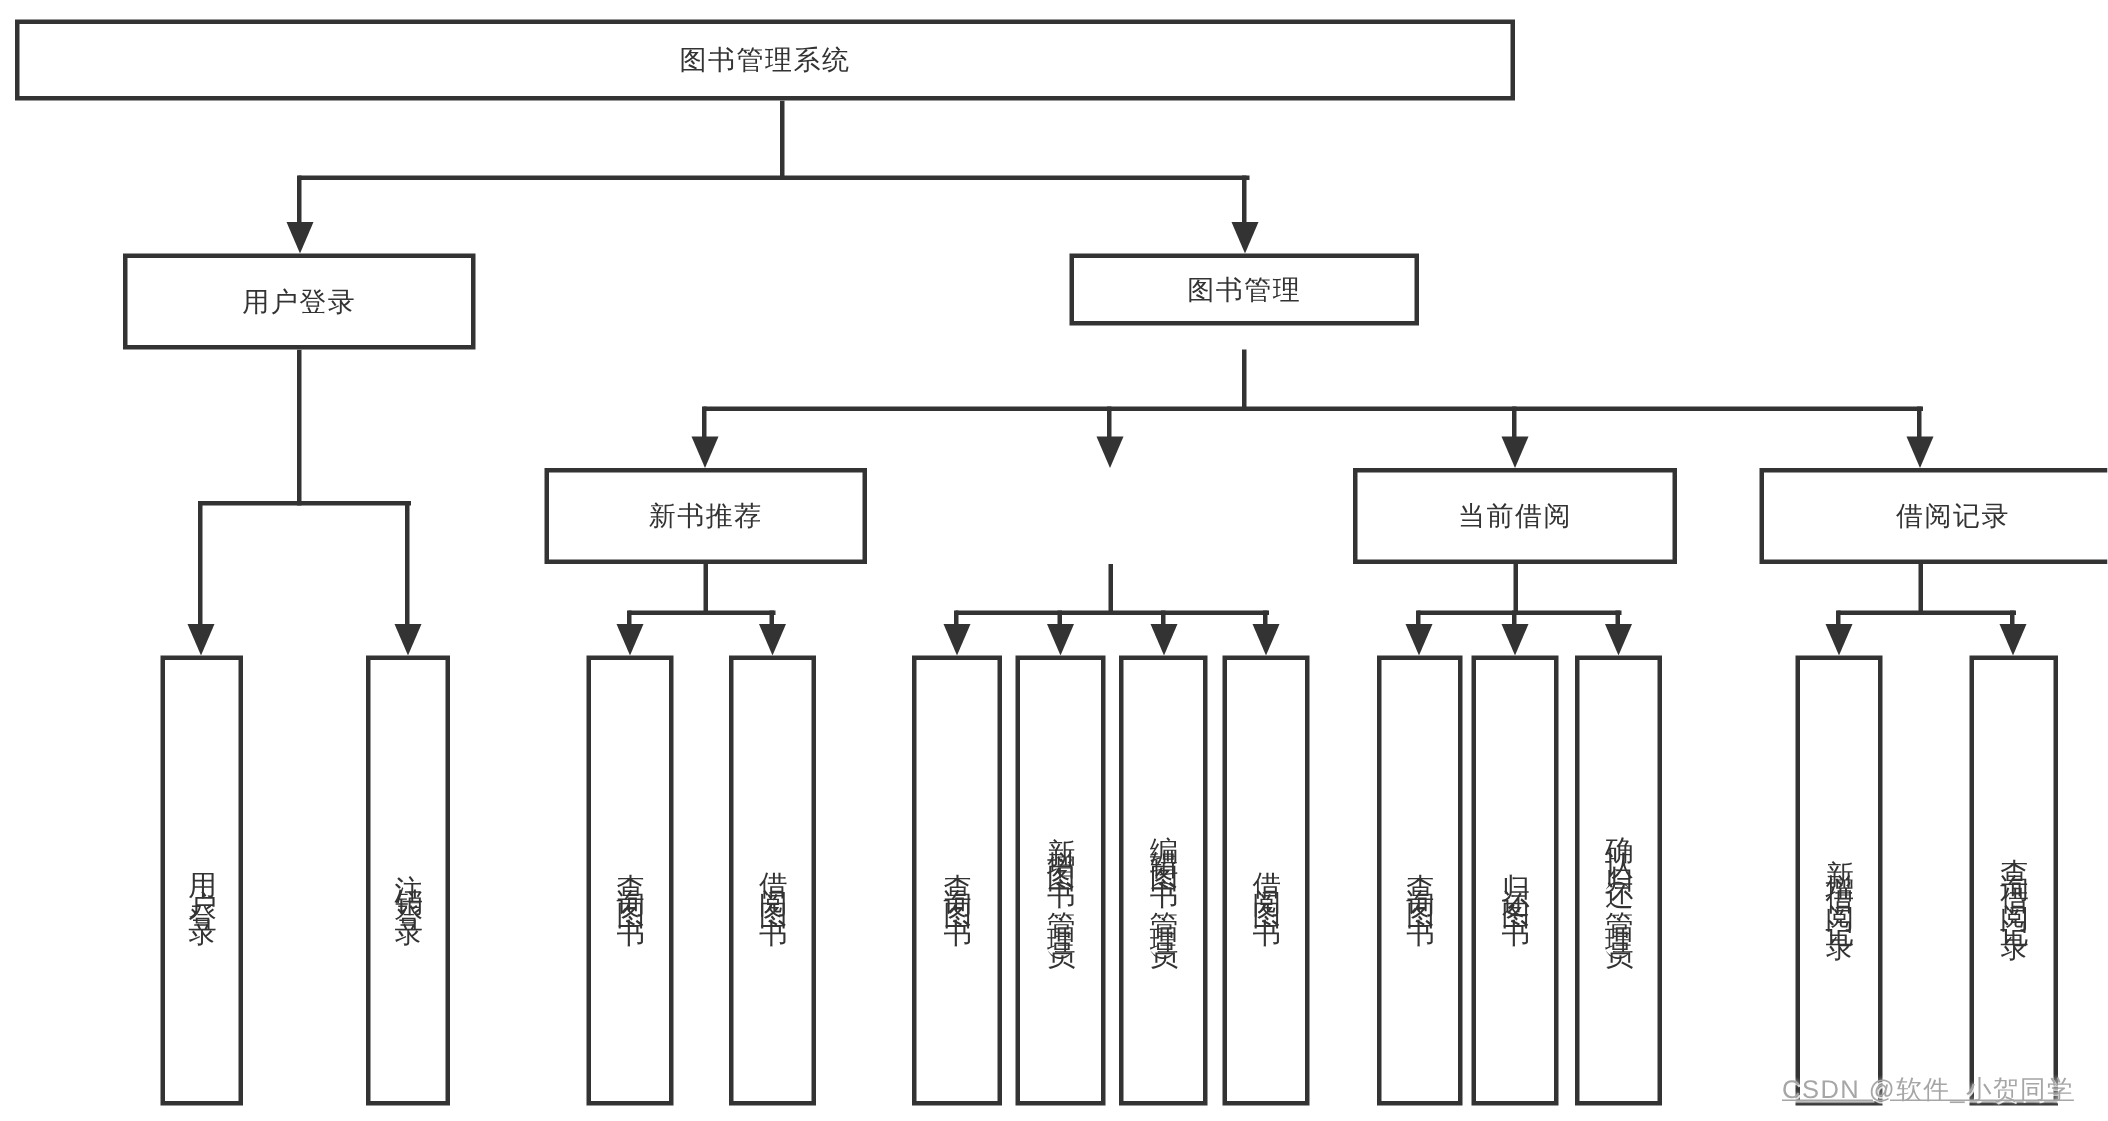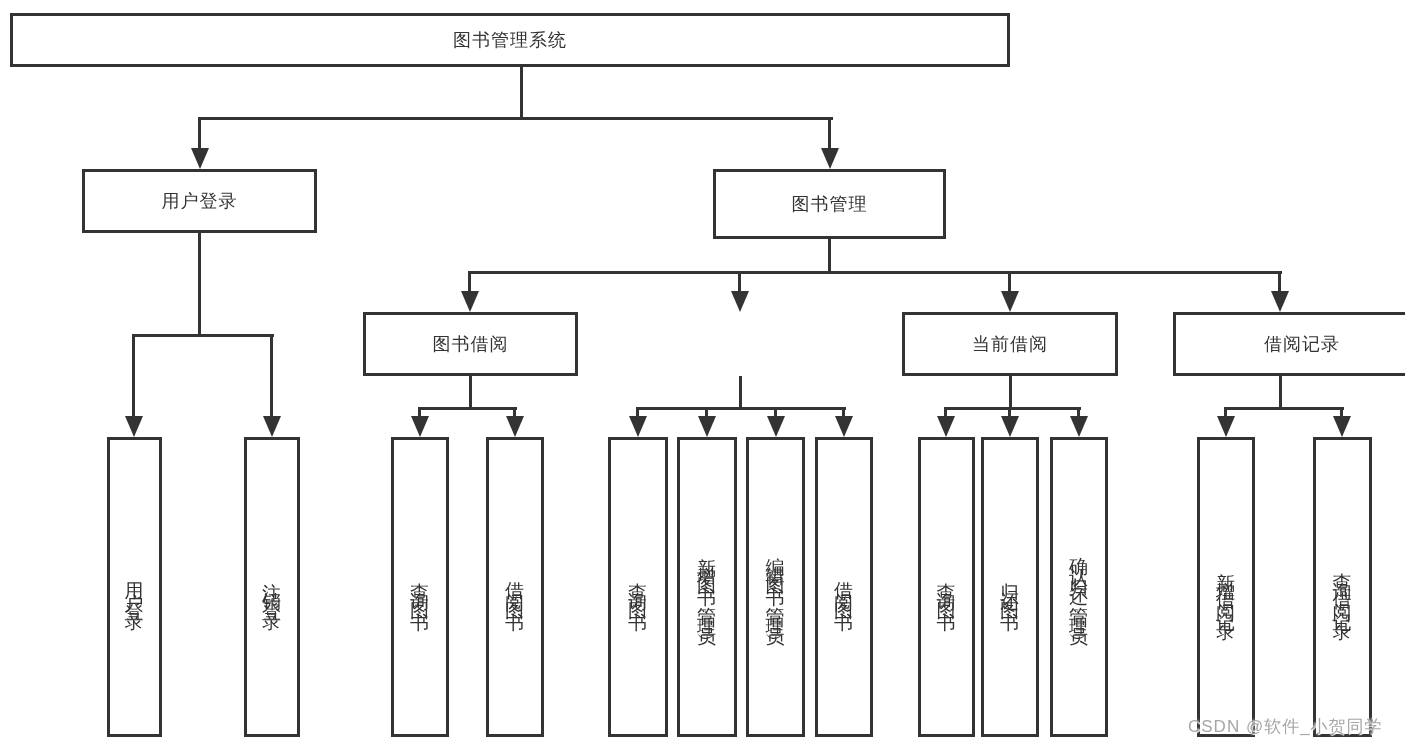--- a/index.html
+++ b/index.html
@@ -39,20 +39,21 @@
     writing-mode:vertical-rl;text-orientation:mixed;
     display:flex;align-items:center;justify-content:center;
     font-size:19px;letter-spacing:10px;line-height:1;color:var(--text);
   }
   .watermark{
     position:absolute;z-index:10;
     font-size:17px;letter-spacing:1px;
     color:var(--watermark);
     text-shadow:0 0 3px rgba(255,255,255,.95),1px 1px 0 rgba(255,255,255,.8);
     white-space:nowrap;
+    text-decoration:underline;
   }
 </style>
 </head>
 <body>
 
 <div class="canvas">
 
   <div class="ln" style="left:520px;top:67px;width:3px;height:52px"></div>
   <div class="ln" style="left:199px;top:117px;width:634px;height:3px"></div>
   <div class="ln" style="left:198px;top:233px;width:3px;height:104px"></div>
@@ -84,23 +85,23 @@
   <div class="ar" style="left:835px;top:407px;height:30px"></div>
   <div class="ar" style="left:937px;top:407px;height:30px"></div>
   <div class="ar" style="left:1001px;top:407px;height:30px"></div>
   <div class="ar" style="left:1070px;top:407px;height:30px"></div>
   <div class="ar" style="left:1217px;top:407px;height:30px"></div>
   <div class="ar" style="left:1333px;top:407px;height:30px"></div>
 
   <div class="hbox" style="left:10px;top:13px;width:1000px;height:54px">图书管理系统</div>
 
   <div class="hbox" style="left:82px;top:169px;width:235px;height:64px">用户登录</div>
-  <div class="hbox" style="left:713px;top:169px;width:233px;height:70px">图书管理</div>
+  <div class="hbox" style="left:713px;top:169px;width:233px;height:48px">图书管理</div>
 
-  <div class="hbox" style="left:363px;top:312px;width:215px;height:64px">图书借阅</div>
+  <div class="hbox" style="left:363px;top:312px;width:215px;height:64px">新书推荐</div>
   <div class="hbox" style="left:902px;top:312px;width:216px;height:64px">当前借阅</div>
   <div class="hbox" style="left:1173px;top:312px;width:258px;height:64px">借阅记录</div>
 
   <div class="vbox" style="left:107px;top:437px;width:55px;height:300px">用户登录</div>
   <div class="vbox" style="left:244px;top:437px;width:56px;height:300px">注销登录</div>
 
   <div class="vbox" style="left:391px;top:437px;width:58px;height:300px">查询图书</div>
   <div class="vbox" style="left:486px;top:437px;width:58px;height:300px">借阅图书</div>
 
   <div class="vbox" style="left:608px;top:437px;width:60px;height:300px">查询图书</div>

